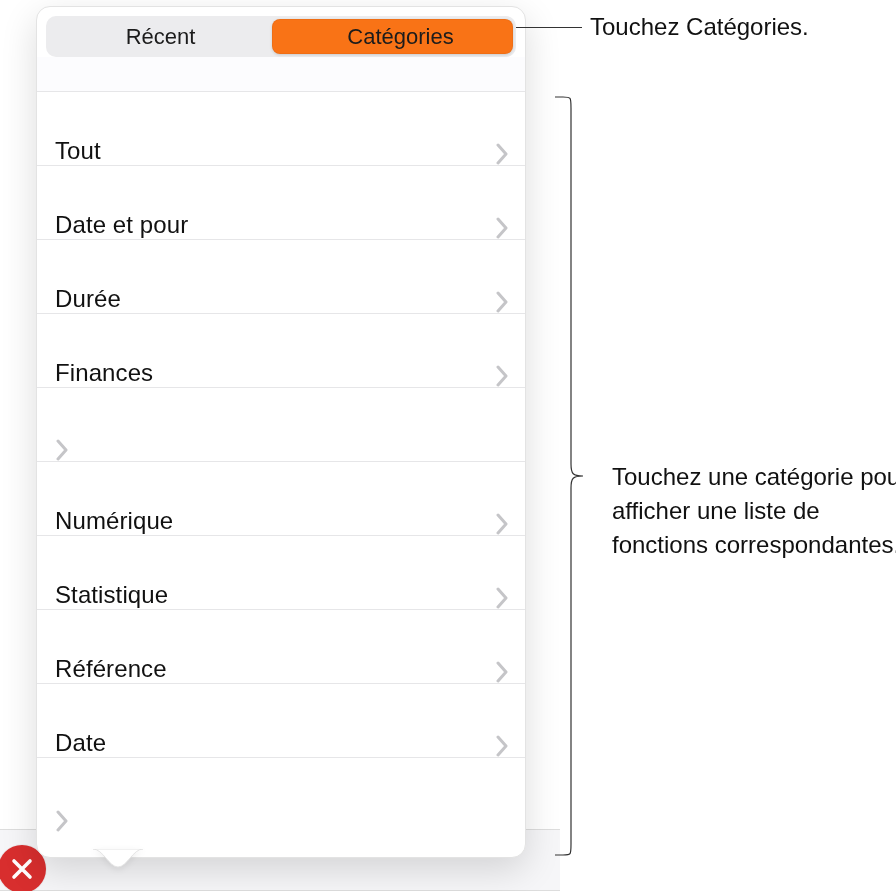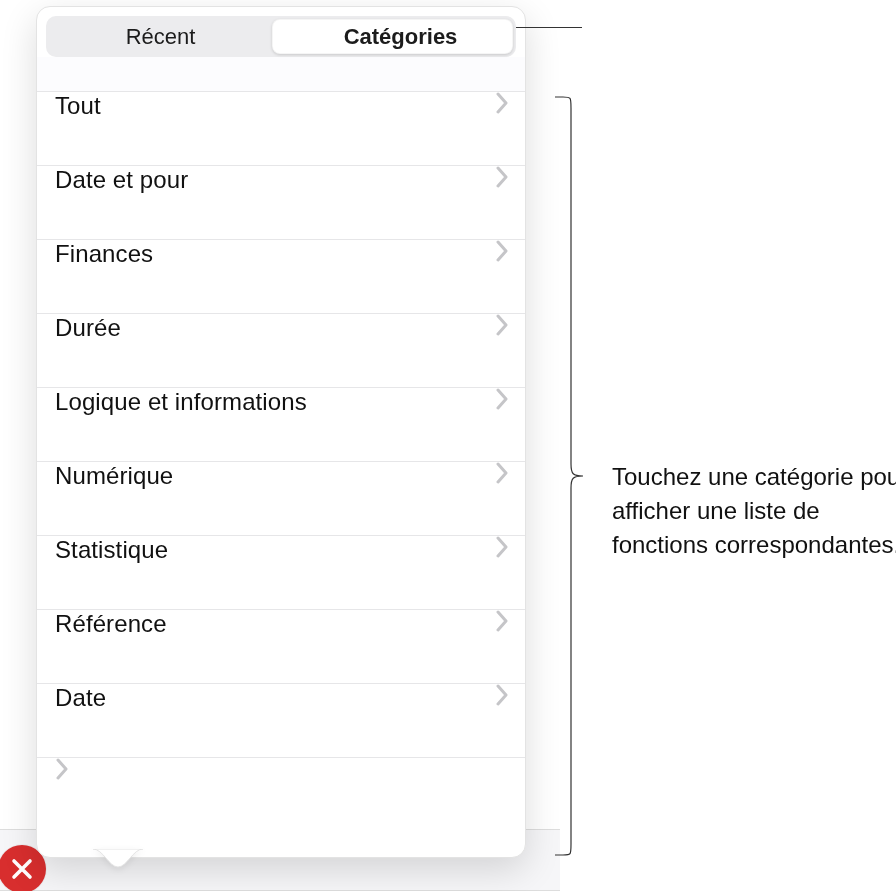--- a/index.html
+++ b/index.html
@@ -36,41 +36,41 @@
     display: flex;
     align-items: center;
     justify-content: center;
     font-size: 22px;
     color: #1c1c1c;
     border-radius: 8px;
     cursor: default;
   }
   .segmented .seg.inactive { font-weight: 400; }
   .segmented .seg.active {
-    background: #ffffff;
-    font-weight: 700;
+    background: #f97316;
+    font-weight: 400;
     box-shadow: 0 1px 3px rgba(0,0,0,0.15);
     border: 1px solid rgba(0,0,0,0.04);
     padding-left: 16px;
   }
 
   
   .gap {
     height: 34px;
     background: #fcfcfe;
   }
 
   
   .list {
     border-top: 1px solid #e6e6e8;
   }
   .row {
     height: 74px;
     display: flex;
-    align-items: flex-start;
+    align-items: flex-end;
     justify-content: space-between;
     padding: 0 16px 0 18px;
     border-bottom: 1px solid #e6e6e8;
     background: #fff;
     cursor: default;
   }
   .row .label {
     font-size: 24px;
     color: #111;
     letter-spacing: 0.1px;
@@ -187,37 +187,36 @@
       </div>
       <div class="row">
         <span class="label">Date et pour</span>
         <span class="chev">
           <svg width="14" height="22" viewBox="0 0 14 22">
               <path d="M3 2 L11 11 L3 20" fill="none" stroke="#c5c5c8" stroke-width="3" stroke-linecap="round" stroke-linejoin="round"></path>
             </svg>
         </span>
       </div>
       <div class="row">
+        <span class="label">Durée</span>
+        <span class="chev">
+          <svg width="14" height="22" viewBox="0 0 14 22">
+              <path d="M3 2 L11 11 L3 20" fill="none" stroke="#c5c5c8" stroke-width="3" stroke-linecap="round" stroke-linejoin="round"></path>
+            </svg>
+        </span>
+      </div>
+      <div class="row">
         <span class="label">Finances</span>
         <span class="chev">
           <svg width="14" height="22" viewBox="0 0 14 22">
               <path d="M3 2 L11 11 L3 20" fill="none" stroke="#c5c5c8" stroke-width="3" stroke-linecap="round" stroke-linejoin="round"></path>
             </svg>
         </span>
       </div>
       <div class="row">
-        <span class="label">Durée</span>
-        <span class="chev">
-          <svg width="14" height="22" viewBox="0 0 14 22">
-              <path d="M3 2 L11 11 L3 20" fill="none" stroke="#c5c5c8" stroke-width="3" stroke-linecap="round" stroke-linejoin="round"></path>
-            </svg>
-        </span>
-      </div>
-      <div class="row">
-        <span class="label">Logique et informations</span>
         <span class="chev">
           <svg width="14" height="22" viewBox="0 0 14 22">
               <path d="M3 2 L11 11 L3 20" fill="none" stroke="#c5c5c8" stroke-width="3" stroke-linecap="round" stroke-linejoin="round"></path>
             </svg>
         </span>
       </div>
       <div class="row">
         <span class="label">Numérique</span>
         <span class="chev">
           <svg width="14" height="22" viewBox="0 0 14 22">
@@ -266,15 +265,16 @@
   </div>
 
   <div class="callout-line-1"></div>
 
   <div class="bracket">
     <svg width="28" height="760" viewBox="0 0 28 760">
       <path d="M0 1 H8 C 16 1 16 1 16 12 V368 C 16 378 18 380 28 380 C 18 380 16 382 16 392 V748 C 16 759 16 759 8 759 H0" fill="none" stroke="#333" stroke-width="1.2"></path>
     </svg>
   </div>
 
+  <div class="callout callout-1">Touchez Catégories.</div>
   <div class="callout callout-2">Touchez une catégorie pour afficher une liste de fonctions correspondantes.</div>
 
 </div>
 
 </body></html>

